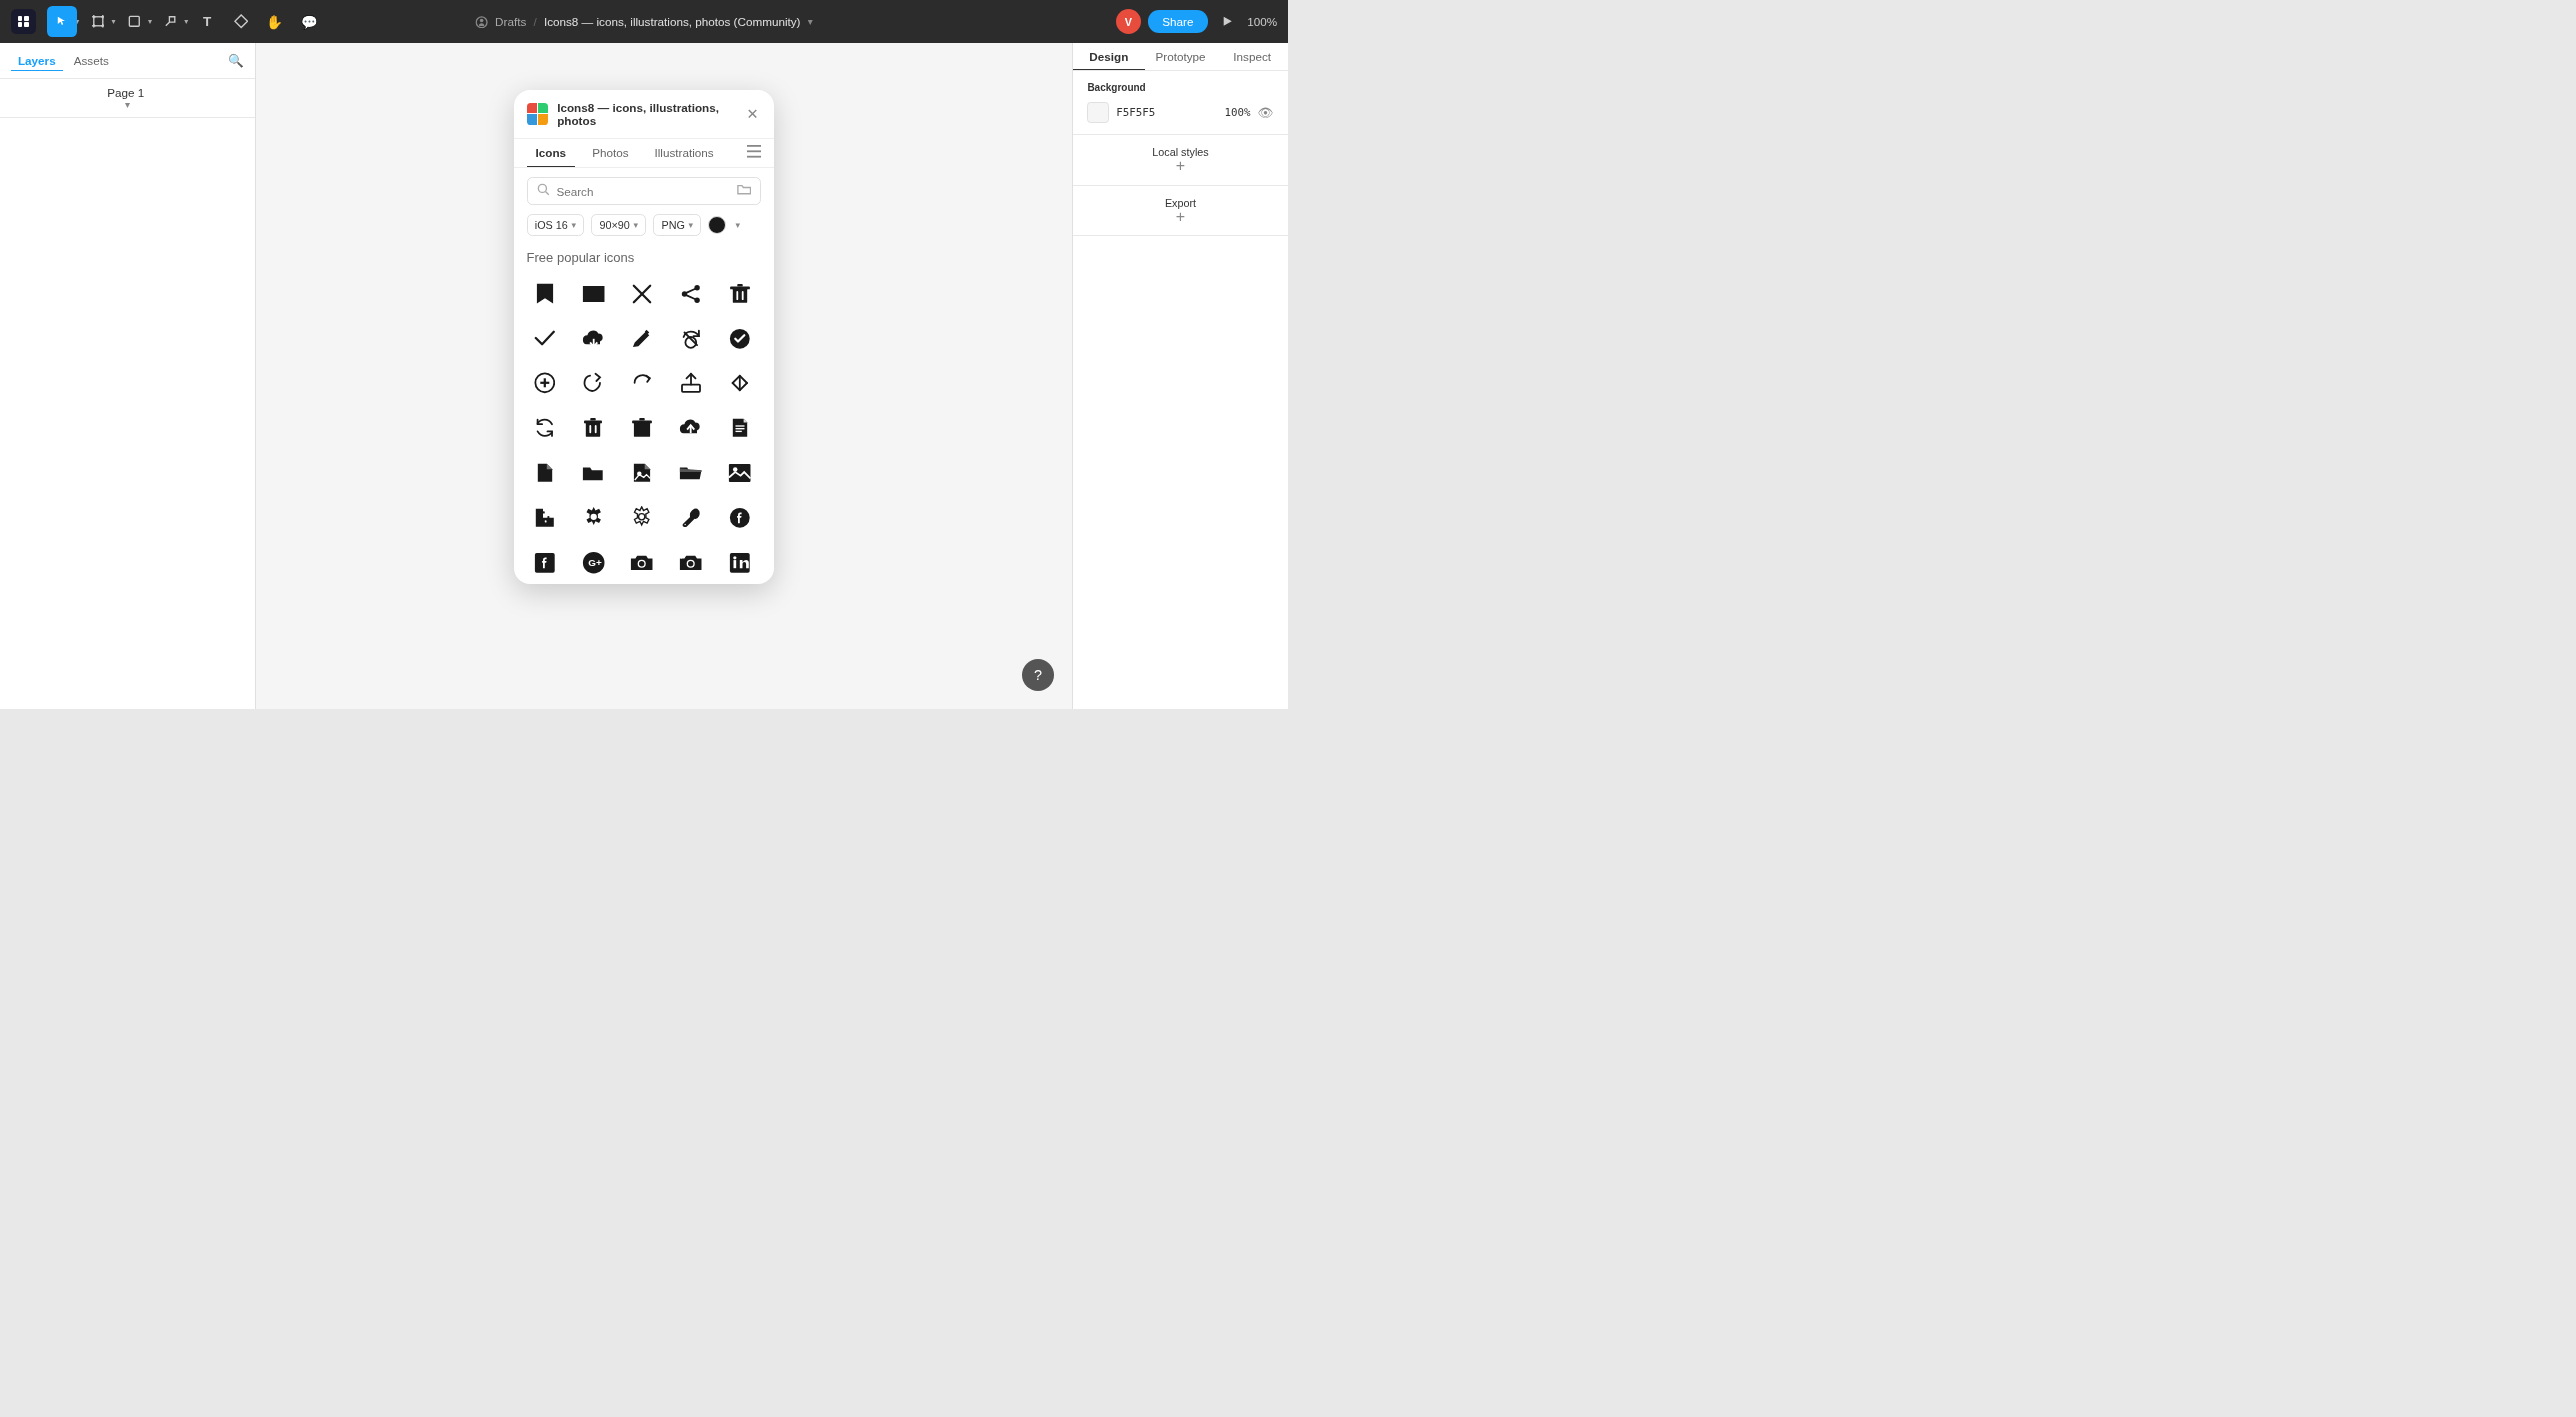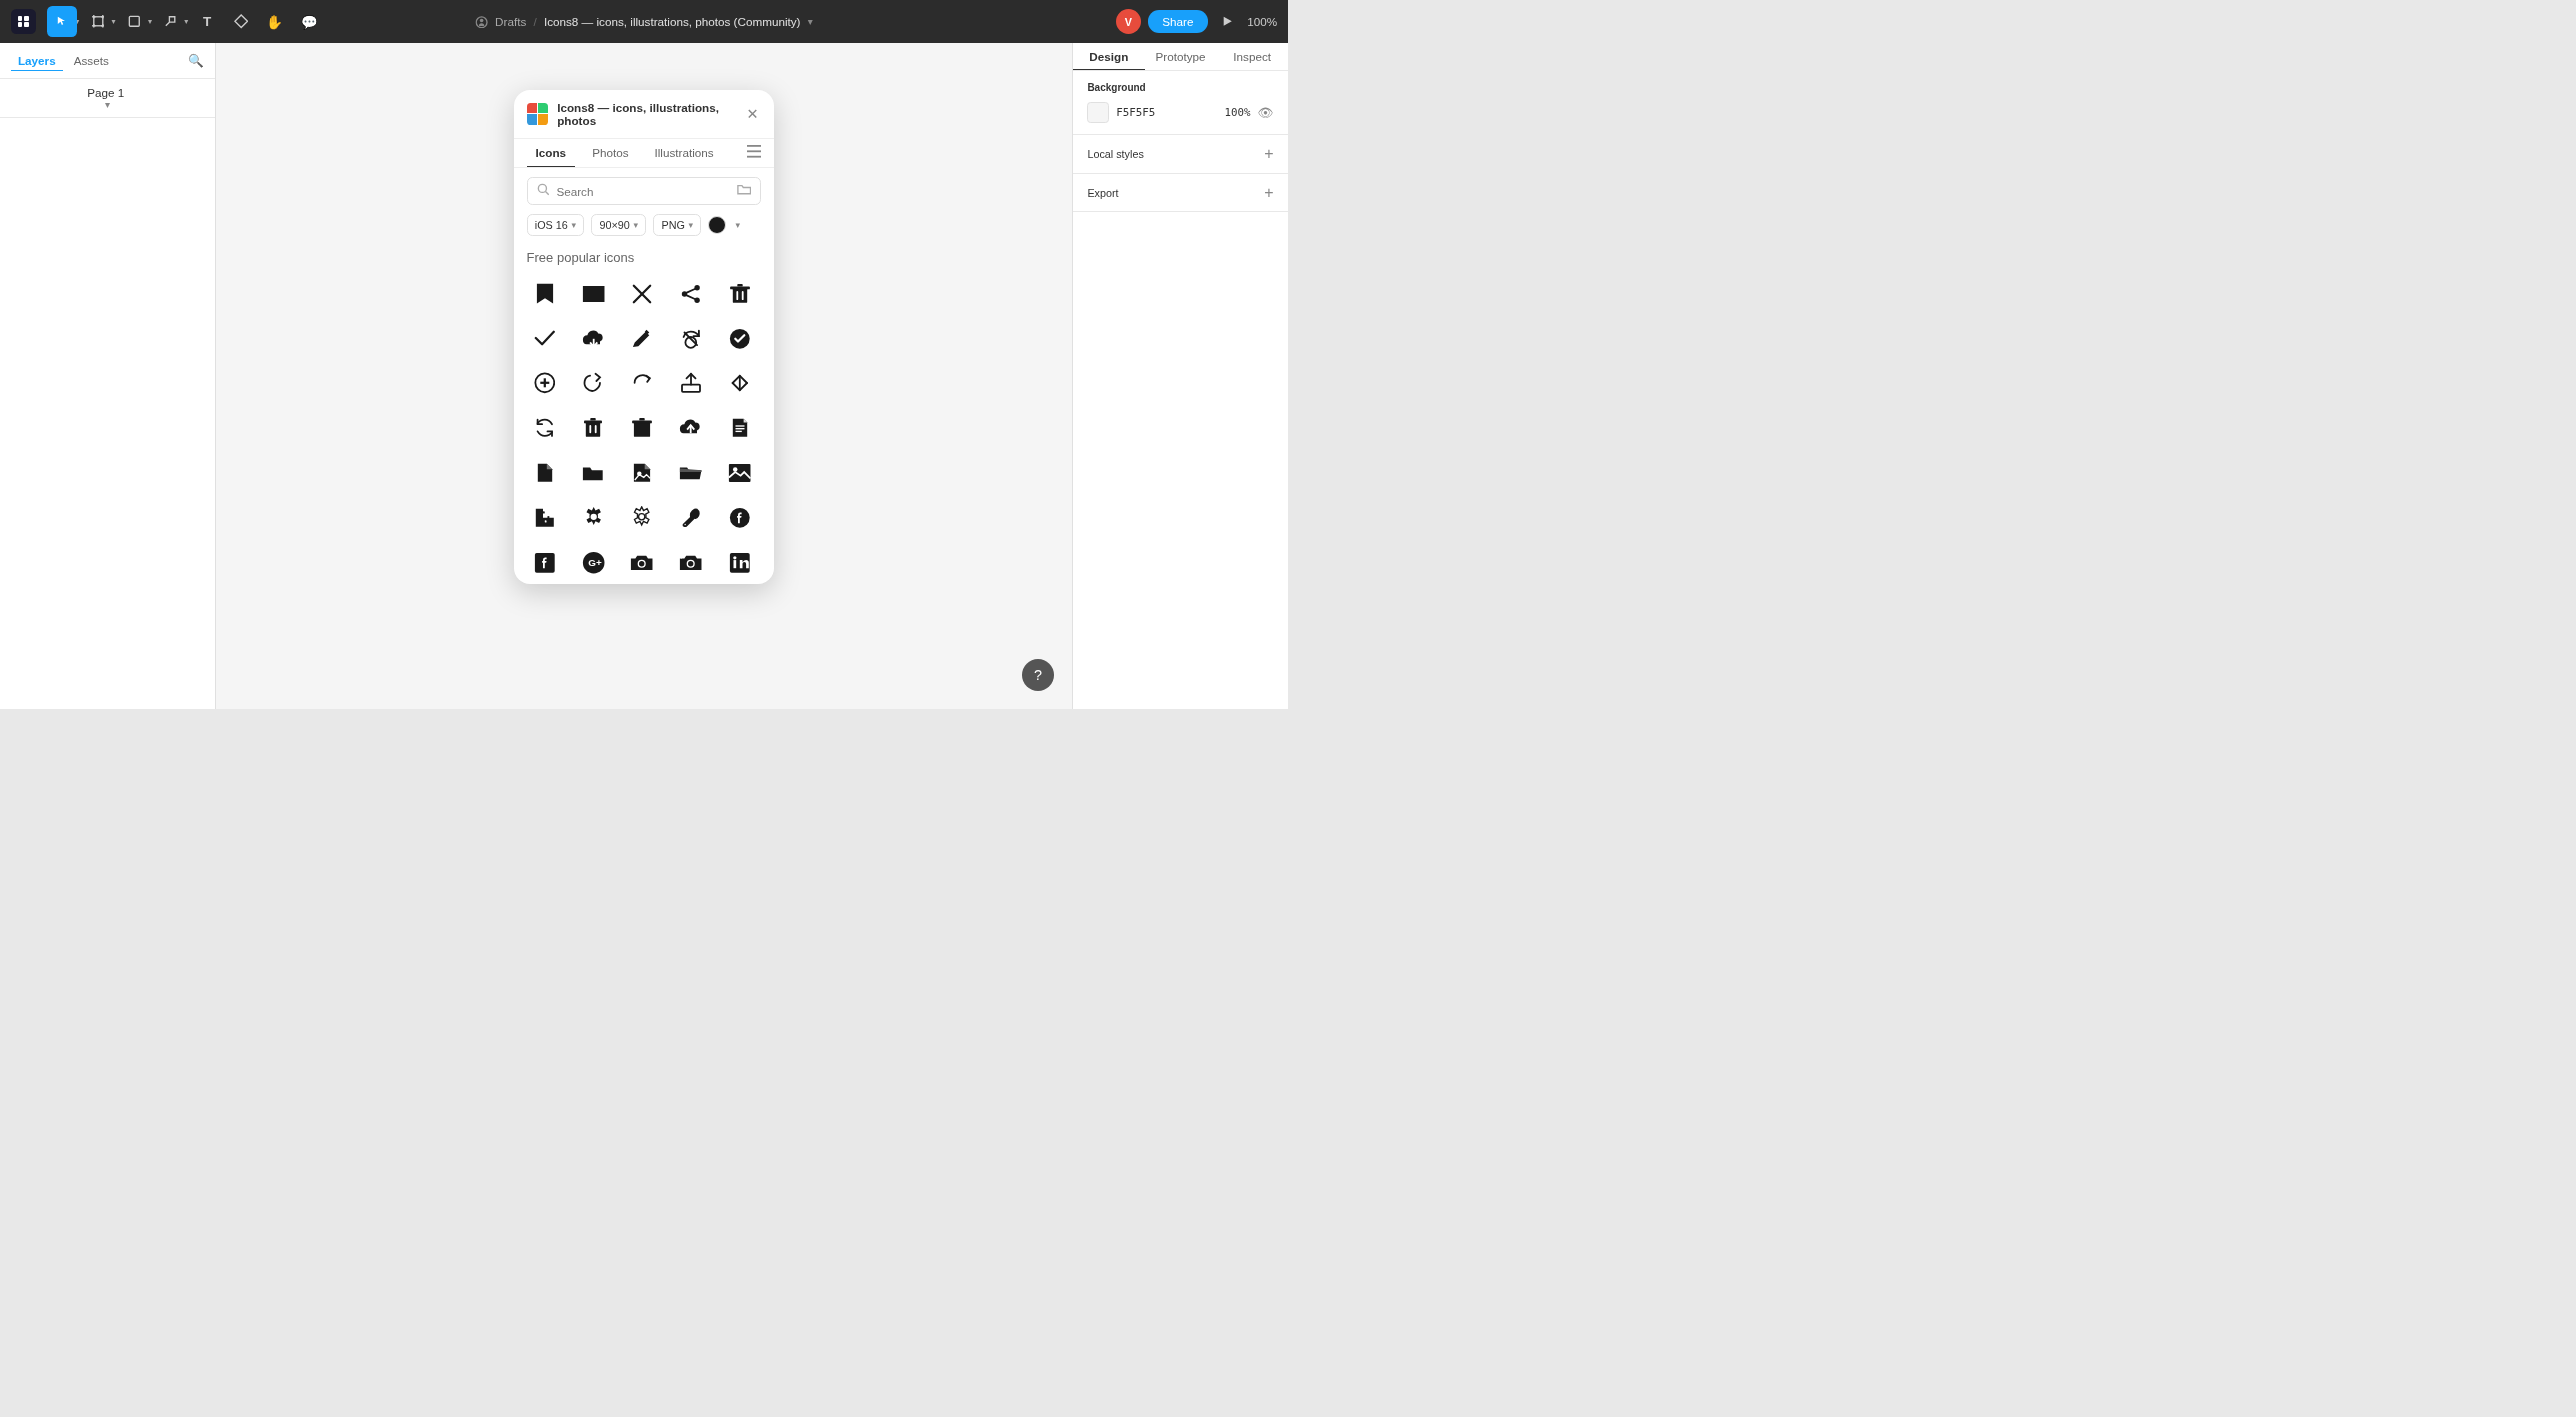--- a/index.html
+++ b/index.html
@@ -74,21 +74,21 @@
       display: flex; align-items: center; justify-content: center;
       cursor: pointer; color: #ccc; font-size: 14.4px;
       border-radius: 3.6px;
     }
     .zoom-label { color: #ccc; font-size: 11.7px; cursor: pointer; }
 
     
     .left-panel {
       position: absolute;
       top: 43px; left: 0;
-      width: 216px;
+      width: 256px;
       height: calc(100% - 43px);
       background: #fff;
       border-right: 0.9px solid #e0e0e0;
       z-index: 50;
     }
     .panel-tabs {
       display: flex;
       align-items: center;
       padding: 0 10.8px;
       height: 36px;
@@ -167,20 +167,21 @@
       font-size: 10.8px; color: #333; font-family: monospace; flex: 1;
     }
     .bg-opacity {
       font-size: 10.8px; color: #333; font-family: monospace;
     }
     .eye-icon { color: #888; font-size: 12.6px; cursor: pointer; }
     .section-row {
       display: flex; align-items: center; justify-content: space-between;
       padding: 10.8px 14.4px;
       border-bottom: 0.9px solid #e8e8e8;
+      flex-direction: column;
     }
     .section-label { font-size: 10.8px; color: #333; }
     .add-btn { color: #888; font-size: 16px; cursor: pointer; line-height: 1; }
 
     
     .plugin-modal {
       position: absolute;
       top: 90px; left: 50%;
       transform: translateX(-50%);
       width: 260px;

